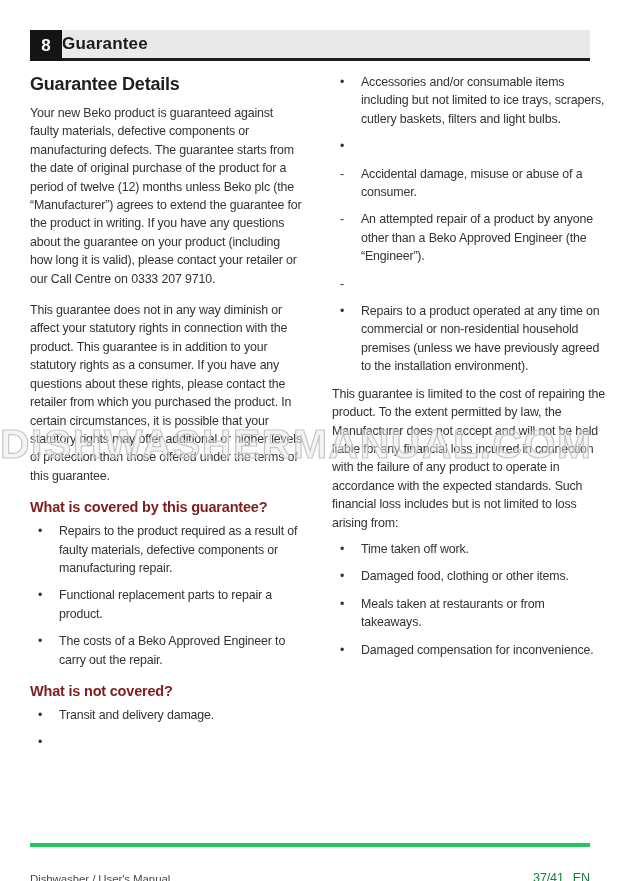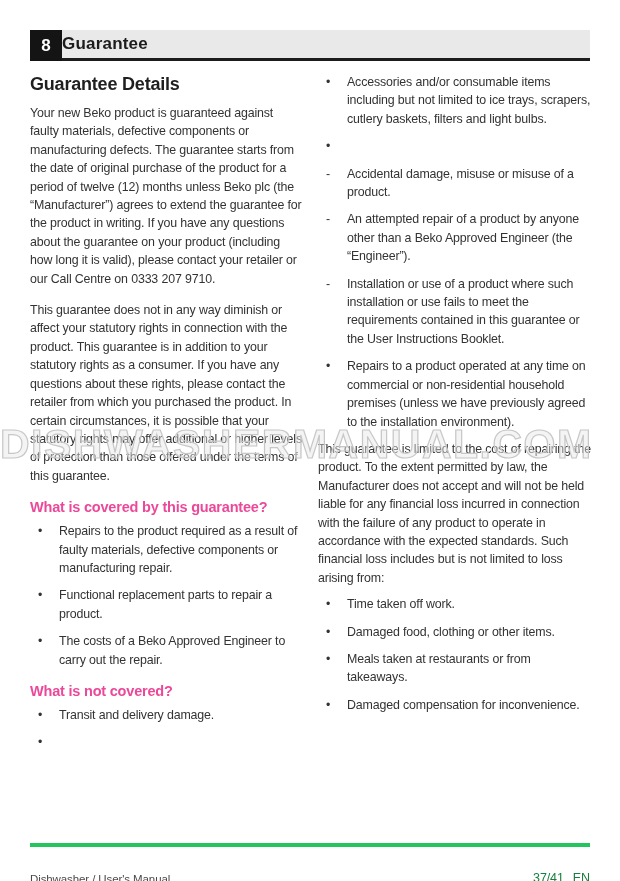--- a/index.html
+++ b/index.html
@@ -36,21 +36,21 @@
     display:flex; align-items:center;
     font-weight:bold;
     font-size:17px;
     color:#1c1c1c;
     letter-spacing:0.2px;
     box-sizing:border-box;
   }
   
   .columns {
     display:flex;
-    gap:15px;
+    gap:29px;
     padding:12px 30px 0 30px;
   }
   .col {
     width:273px;
     flex:none;
     font-size:12.4px;
     line-height:18.4px;
     letter-spacing:-0.15px;
     color:#333333;
   }
@@ -59,21 +59,21 @@
     line-height:21px;
     font-weight:bold;
     color:#1f1f1f;
     margin:1px 0 9px 0;
     letter-spacing:-0.2px;
   }
   .sub-heading {
     font-size:14.5px;
     line-height:19px;
     font-weight:bold;
-    color:#ec4899;
+    color:#7f1d1d;
     margin:13px 0 5px 0;
     letter-spacing:-0.2px;
   }
   .para { margin:0 0 13px 0; }
   .li {
     display:flex;
     margin-bottom:9px;
   }
   .li .marker {
     width:29px;
@@ -163,29 +163,28 @@
       <div class="list">
         <div class="li">
           <span class="marker">•</span>
           <span class="text">Accessories and/or consumable items including but not limited to ice trays, scrapers, cutlery baskets, filters and light bulbs.</span>
         </div>
         <div class="li">
           <span class="marker">•</span>
         </div>
         <div class="li">
           <span class="marker">-</span>
-          <span class="text">Accidental damage, misuse or misuse of a product.</span>
+          <span class="text">Accidental damage, misuse or abuse of a consumer.</span>
         </div>
         <div class="li">
           <span class="marker">-</span>
           <span class="text">An attempted repair of a product by anyone other than a Beko Approved Engineer (the “Engineer”).</span>
         </div>
         <div class="li">
           <span class="marker">-</span>
-          <span class="text">Installation or use of a product where such installation or use fails to meet the requirements contained in this guarantee or the User Instructions Booklet.</span>
         </div>
         <div class="li">
           <span class="marker">•</span>
           <span class="text">Repairs to a product operated at any time on commercial or non-residential household premises (unless we have previously agreed to the installation environment).</span>
         </div>
       </div>
 
       <p class="para" style="margin-top:4px; margin-bottom:8px;">This guarantee is limited to the cost of repairing the product. To the extent permitted by law, the Manufacturer does not accept and will not be held liable for any financial loss incurred in connection with the failure of any product to operate in accordance with the expected standards. Such financial loss includes but is not limited to loss arising from:</p>
 
       <div class="list">

